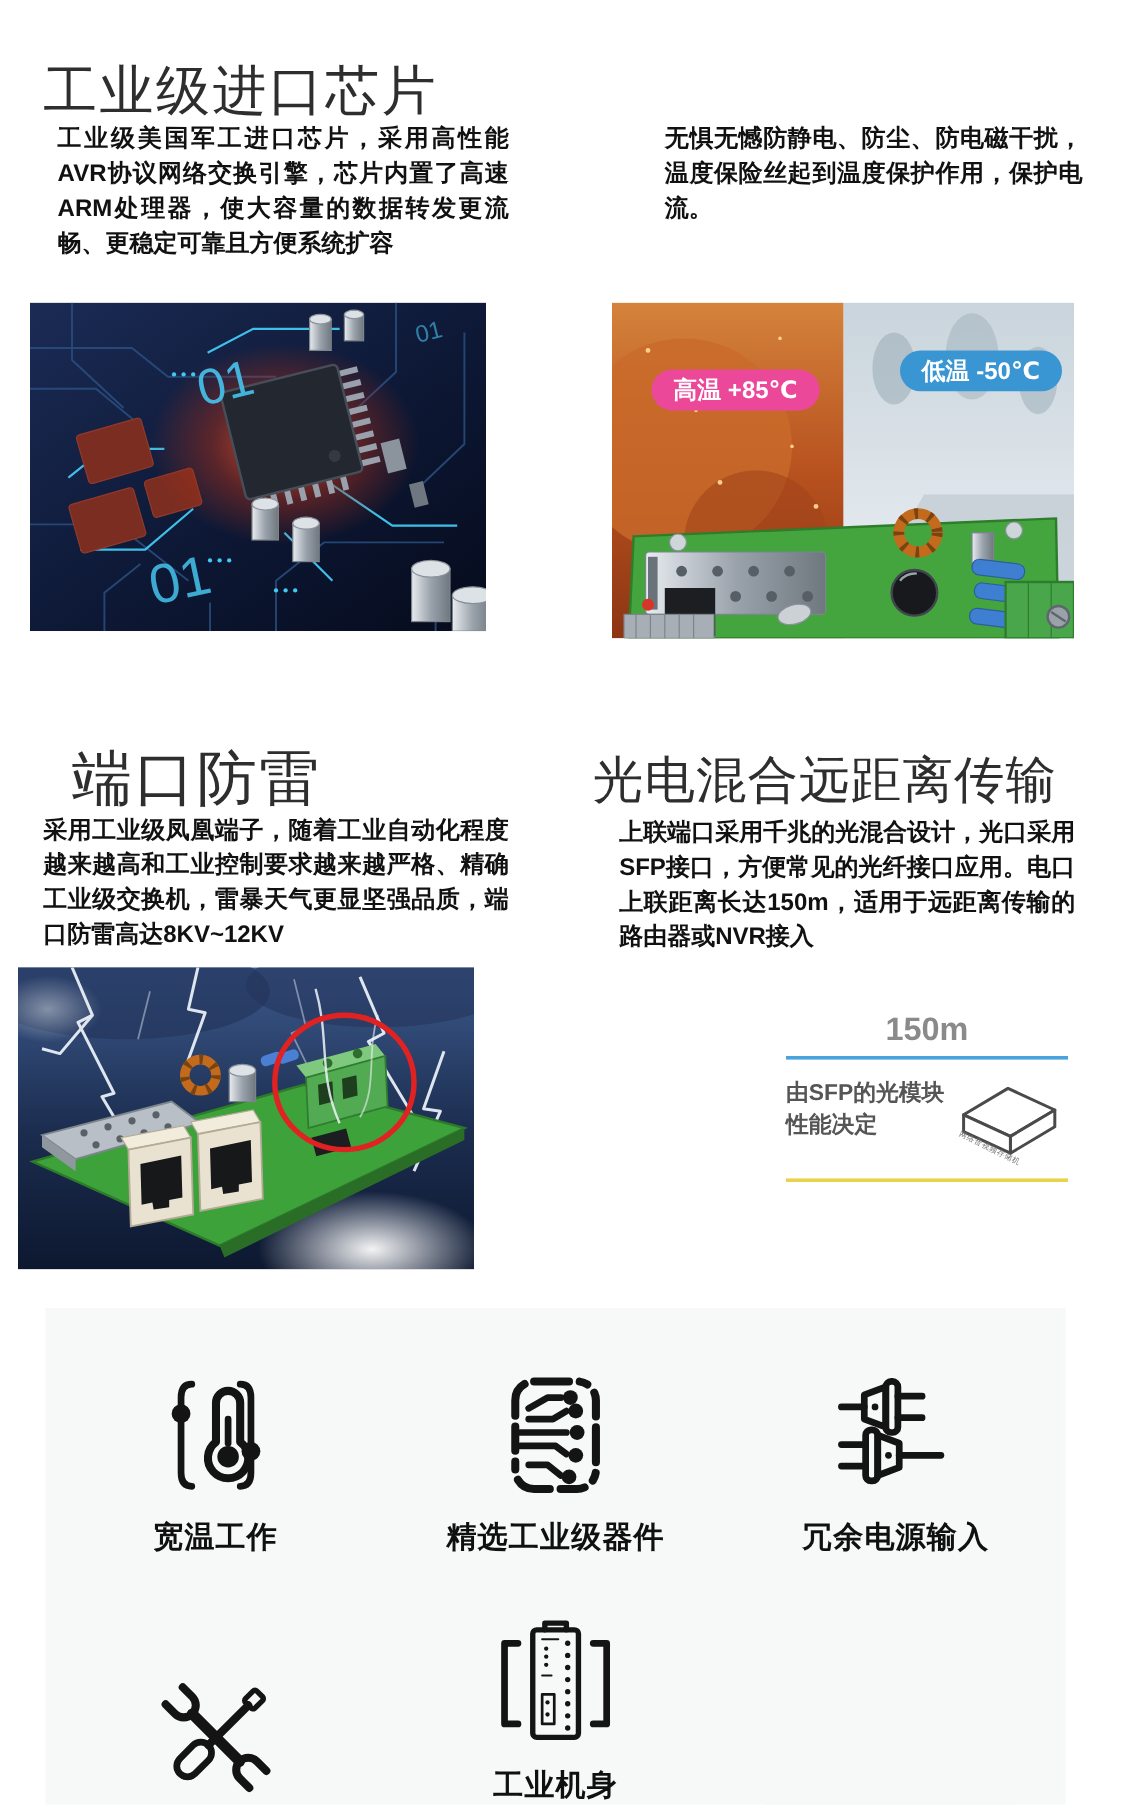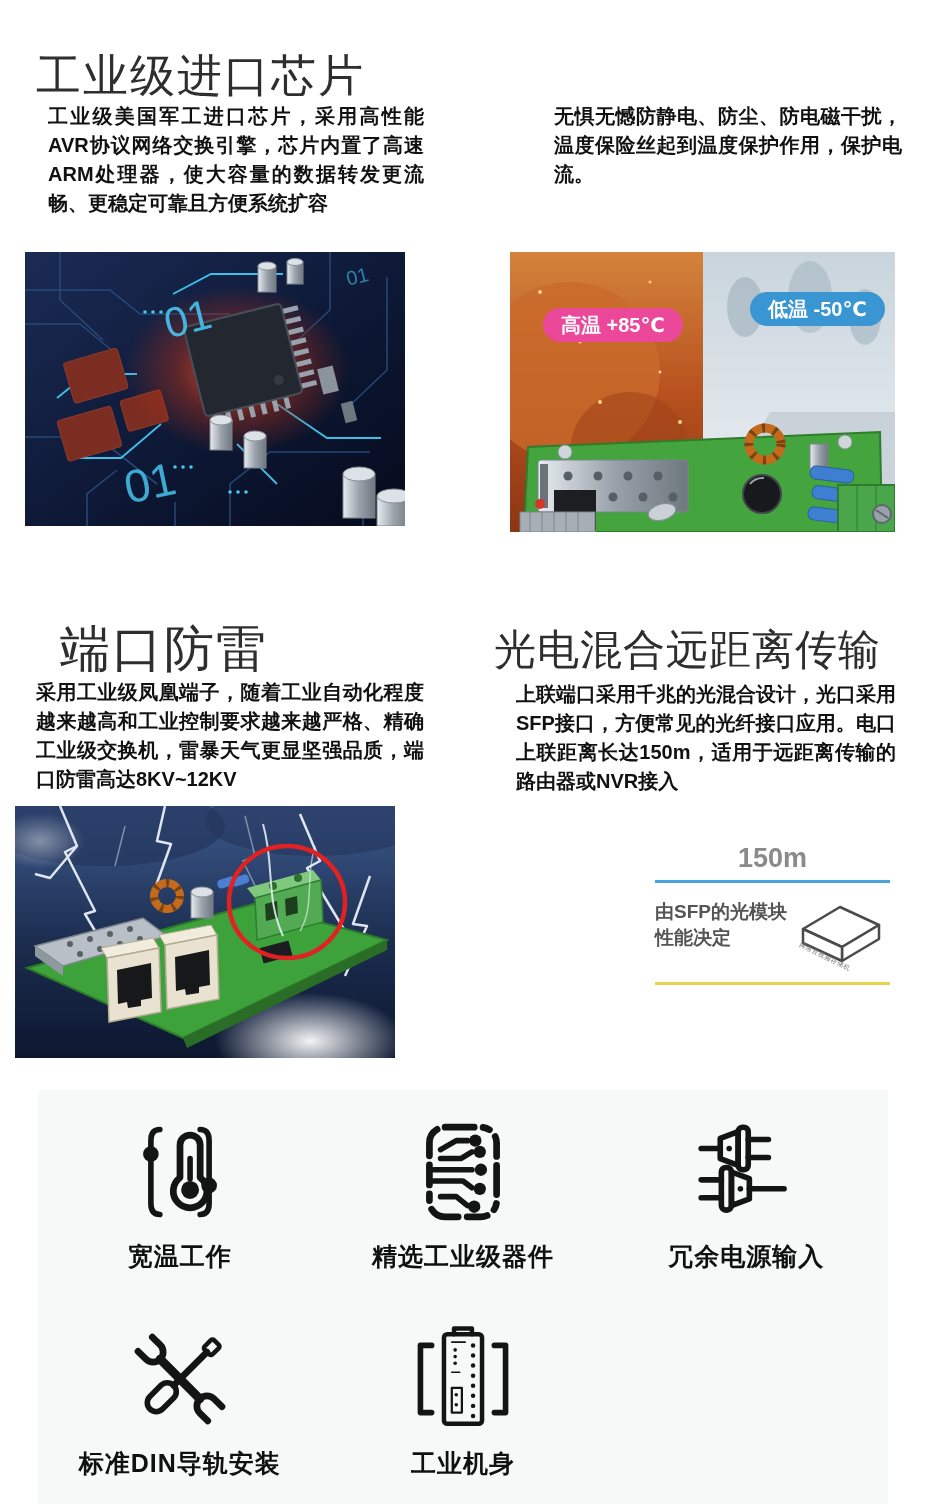--- a/index.html
+++ b/index.html
@@ -16,21 +16,21 @@
   #distance-diagram{position:absolute;left:655px;top:843px;width:235px;height:142px;}
   .dist-label{text-align:center;color:#8a8a8a;font-size:27px;font-weight:600;}
   .dist-line{height:3px;width:100%;}
   .dist-line.top{margin-top:6px;}
   .dist-line.bottom{position:absolute;bottom:0;left:0;}
   .dist-row{display:flex;margin-top:16px;align-items:flex-start;}
   .dist-note{color:#555;font-size:19px;font-weight:600;line-height:26px;width:140px;}
   
   #feature-panel{position:absolute;left:38px;top:1090px;width:850px;height:414px;background:#f7f8f8;
                  display:grid;grid-template-columns:repeat(3,1fr);grid-template-rows:207px 207px;}
-  .feature{display:flex;flex-direction:column;align-items:center;justify-content:flex-start;padding-top:26px;}
+  .feature{display:flex;flex-direction:column;align-items:center;justify-content:flex-end;padding-top:26px;}
   .feature .ic{width:112px;height:112px;}
   .feature .lbl{margin-top:12px;font-size:25px;font-weight:700;color:#101010;letter-spacing:1px;white-space:nowrap;}
 </style>
 </head>
 <body>
 
 <div id="page">
 
   <h1 class="sec-title" style="left:36px;top:16px;font-size:45px;">工业级进口芯片</h1>
   <div class="sec-body" style="left:32px;top:86px;width:408px;">
@@ -368,21 +368,20 @@
           <path d="M41,6 V16 a9,9 0 0 0 18,0 V6" stroke-width="6"></path>
           <line x1="50" y1="25" x2="50" y2="75" stroke-width="8"></line>
           <path d="M41,94 V84 a9,9 0 0 1 18,0 V94" stroke-width="6"></path>
         </g>
         <g transform="rotate(45 50 50)" stroke="#141414" fill="none" stroke-linecap="round">
           <rect x="45" y="4" width="10" height="12" rx="2" stroke-width="4"></rect>
           <line x1="50" y1="16" x2="50" y2="58" stroke-width="6"></line>
           <rect x="42" y="58" width="16" height="30" rx="8" stroke-width="5"></rect>
         </g>
       </svg>
-      <div class="lbl">标准DIN导轨安装</div>
     </div>
 
     <div class="feature">
       <svg class="ic" viewBox="0 0 100 100">
         <g stroke="#141414" fill="none" stroke-linecap="round" stroke-linejoin="round">
           <path d="M22,20 H12 V80 H22" stroke-width="5"></path>
           <path d="M78,20 H88 V80 H78" stroke-width="5"></path>
           <rect x="33" y="10" width="34" height="80" rx="3" stroke-width="4"></rect>
           <path d="M42,10 V5 H58 V10" stroke-width="4"></path>
           <line x1="40" y1="17" x2="52" y2="17" stroke-width="1.5"></line>

